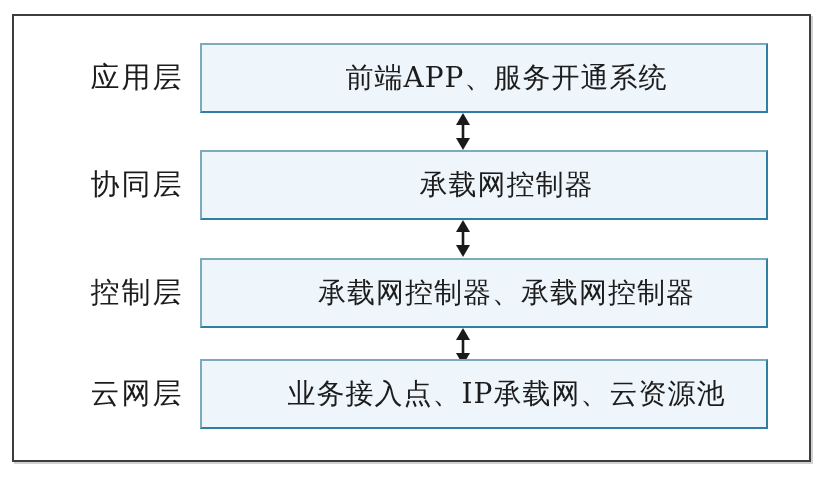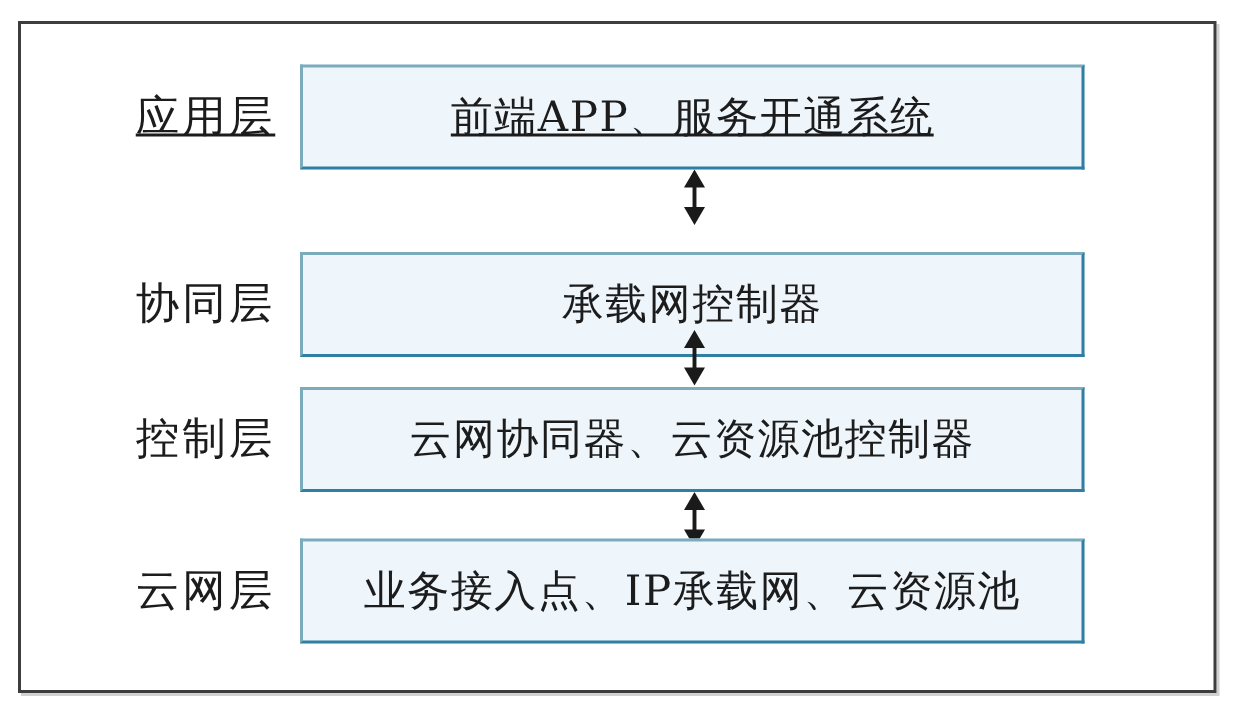--- a/index.html
+++ b/index.html
@@ -46,23 +46,24 @@
     background: #eef6fc;
     border: 2px solid;
     border-color: #7dabbe #2f7ea4 #2f7ea4 #7dabbe;
     display: flex;
     align-items: center;
     justify-content: center;
     font-size: 28px;
     color: #1c1c1c;
     letter-spacing: 1px;
     white-space: nowrap;
+    padding-left: 45px;
   }
-  .row1 .layer-label, .row1 .layer-box { top: 27px; text-decoration: underline; }
-  .row2 .layer-label, .row2 .layer-box { top: 152px; }
+  .row1 .layer-label, .row1 .layer-box { top: 27px; }
+  .row2 .layer-label, .row2 .layer-box { top: 134px; }
   .row3 .layer-label, .row3 .layer-box { top: 242px; font-family: Liberation Serif, serif; }
   .row4 .layer-label, .row4 .layer-box { top: 343px; }
   .arrow {
     position: absolute;
     left: 441px;
     width: 16px;
     height: 37px;
   }
   .arrow1 { top: 97px; }
   .arrow2 { top: 204px; }
@@ -96,21 +97,21 @@
     <div class="arrow arrow2">
       <svg viewBox="0 0 16 37" xmlns="http://www.w3.org/2000/svg">
         <polygon points="8,0 15,12 1,12" fill="#1a1a1a"></polygon>
         <rect x="6.7" y="10" width="2.6" height="17" fill="#1a1a1a"></rect>
         <polygon points="8,37 15,25 1,25" fill="#1a1a1a"></polygon>
       </svg>
     </div>
 
     <div class="row3">
       <div class="layer-label">控制层</div>
-      <div class="layer-box">云网协同器、云资源池控制器</div>
+      <div class="layer-box">承载网控制器、承载网控制器</div>
     </div>
 
     <div class="arrow arrow3">
       <svg viewBox="0 0 16 37" xmlns="http://www.w3.org/2000/svg">
         <polygon points="8,0 15,12 1,12" fill="#1a1a1a"></polygon>
         <rect x="6.7" y="10" width="2.6" height="17" fill="#1a1a1a"></rect>
         <polygon points="8,37 15,25 1,25" fill="#1a1a1a"></polygon>
       </svg>
     </div>
 

